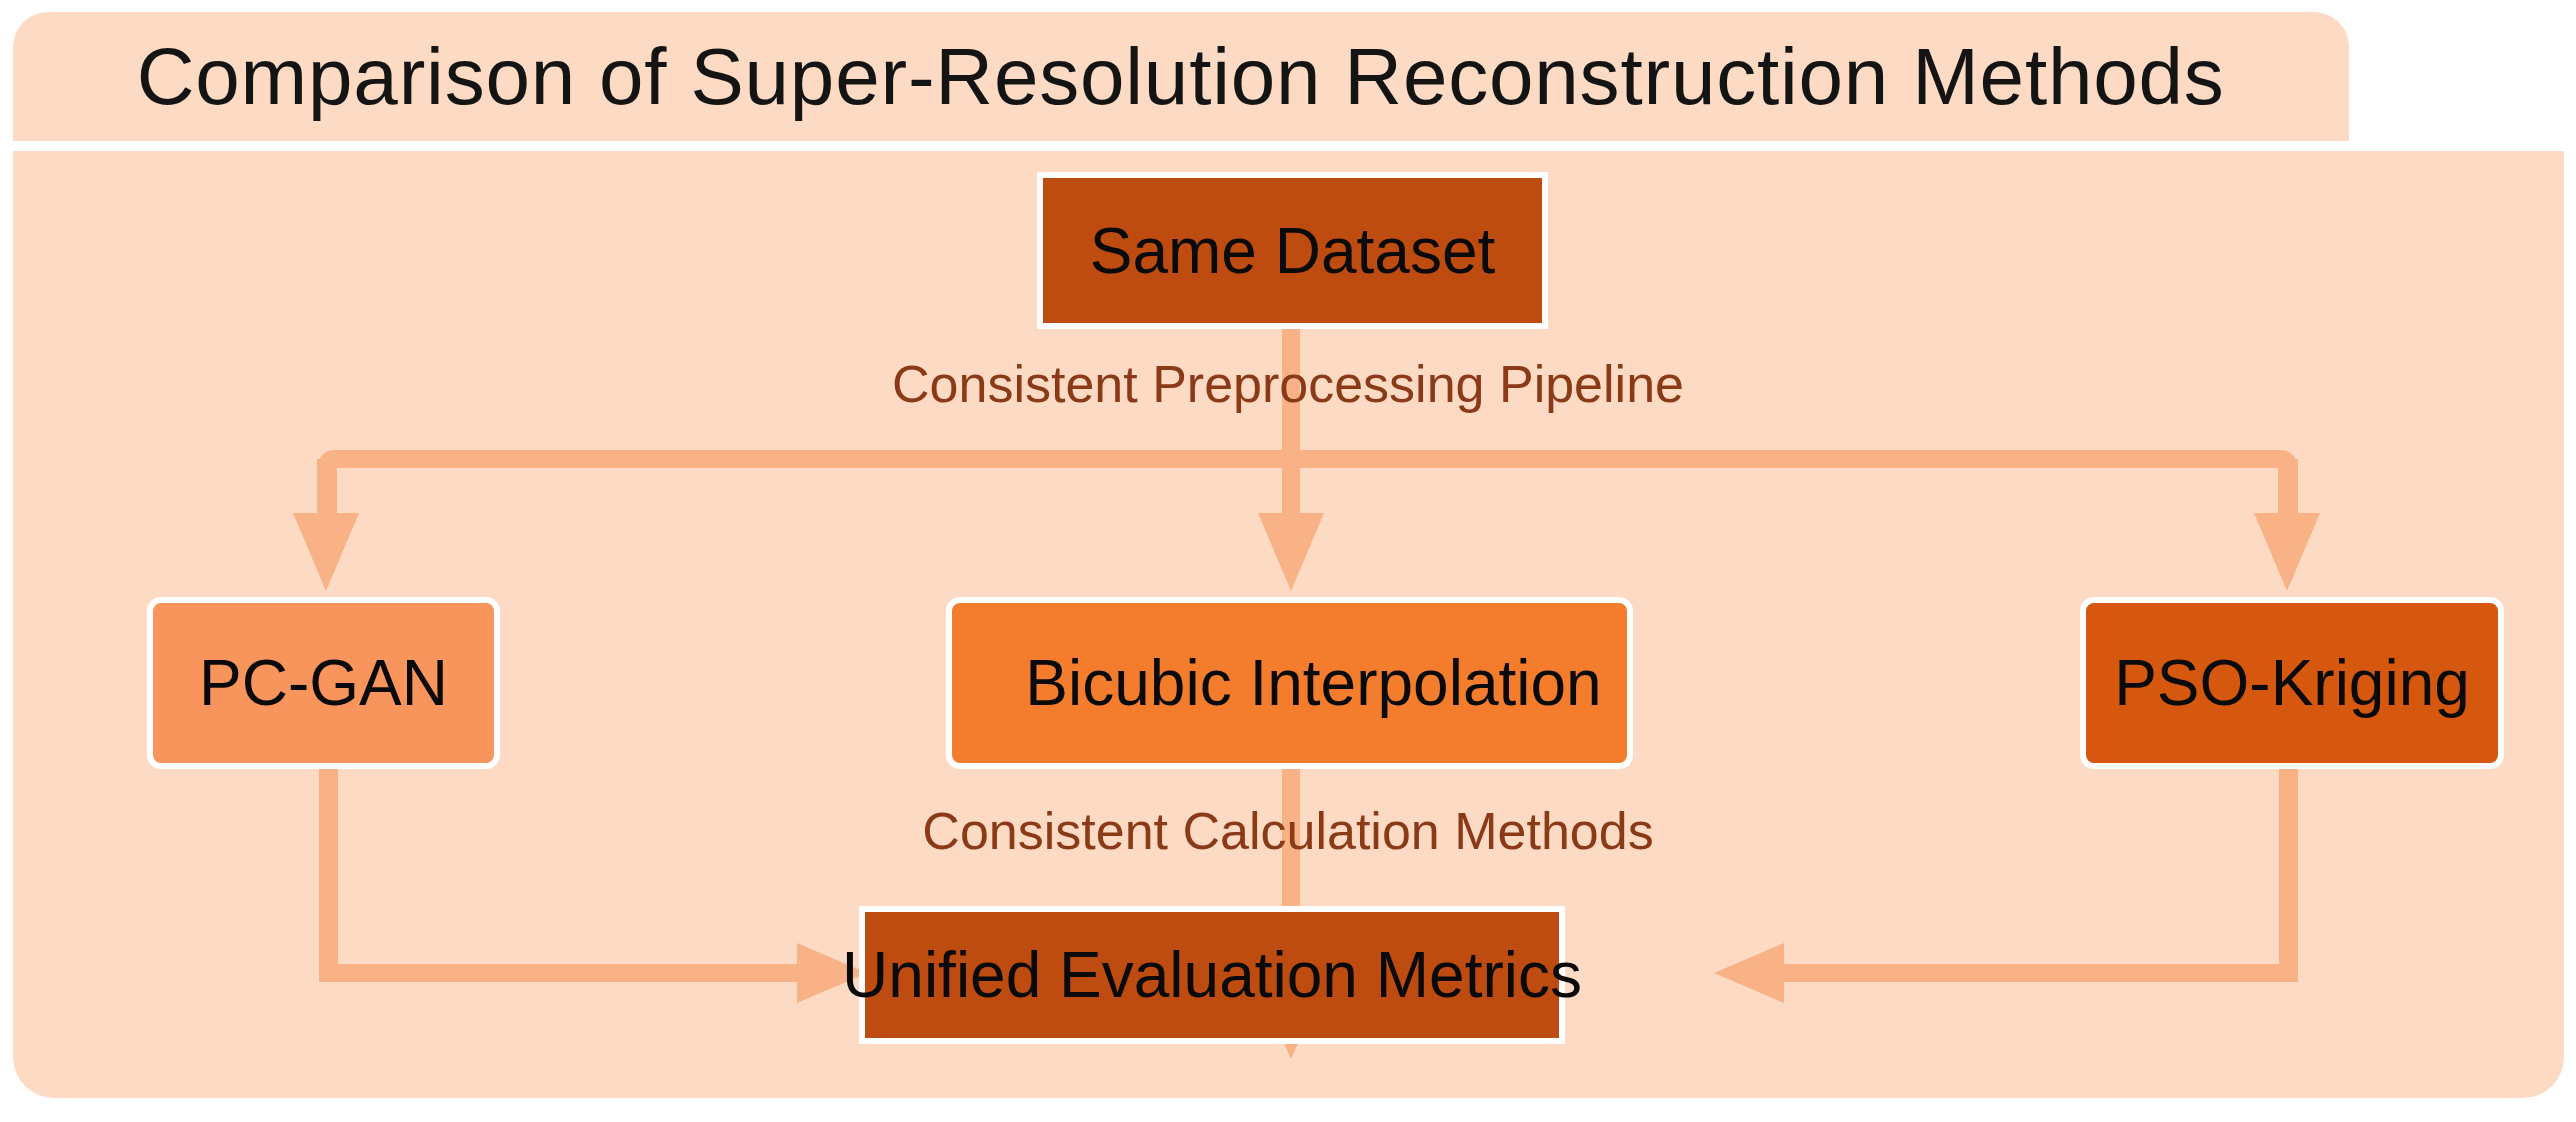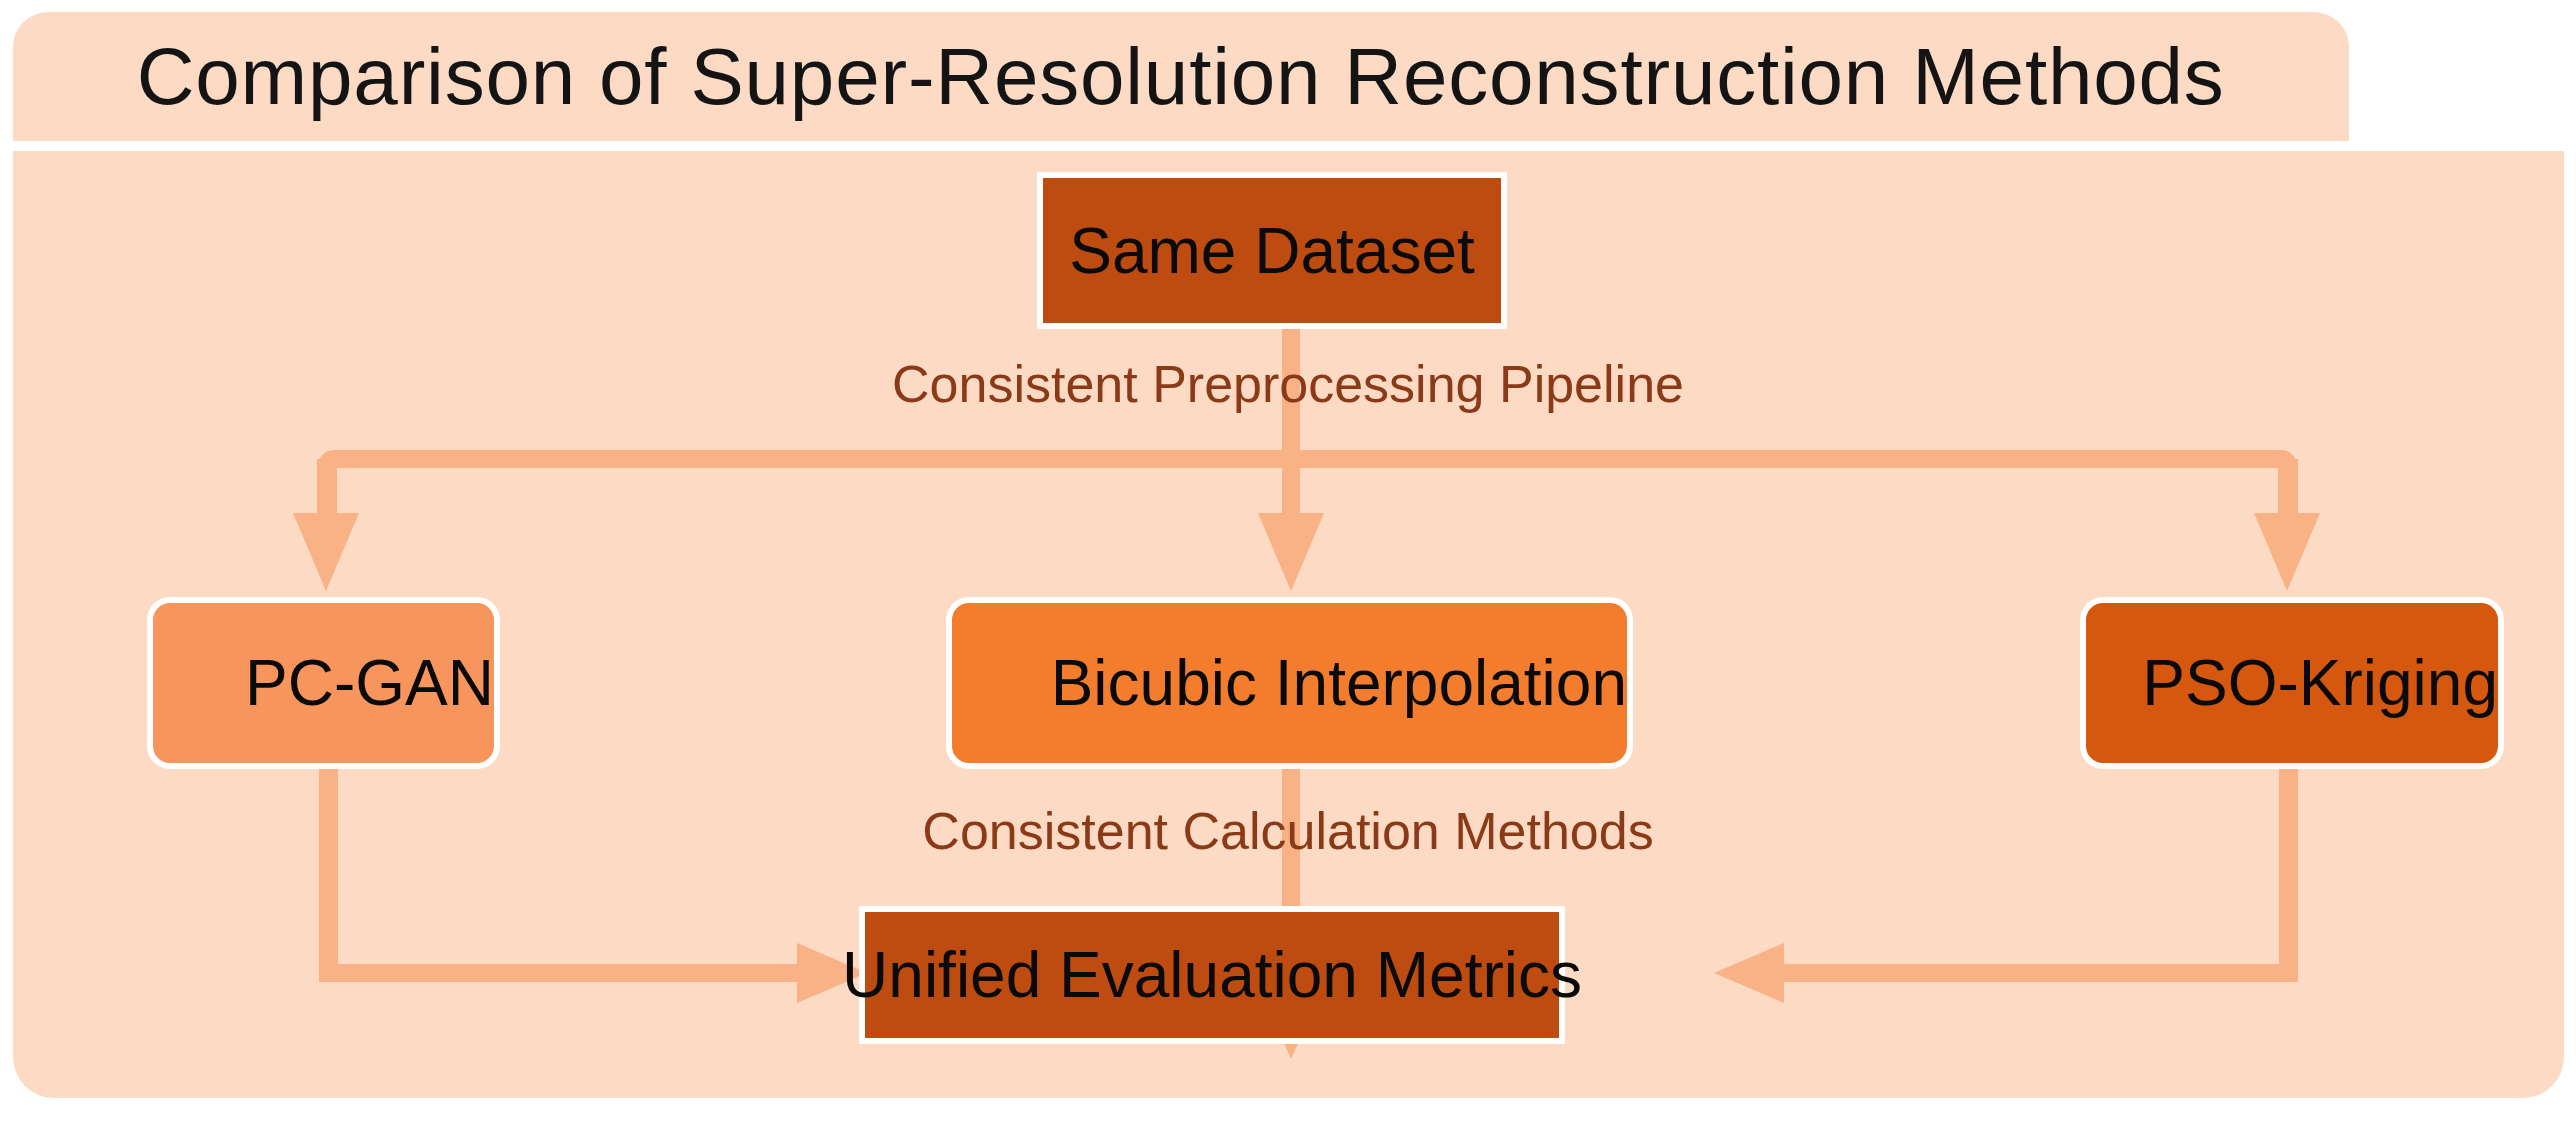--- a/index.html
+++ b/index.html
@@ -36,21 +36,21 @@
              border-left:70px solid var(--connector);}
   .tri.left{border-top:30px solid transparent;border-bottom:30px solid transparent;
             border-right:70px solid var(--connector);}
   .tri.down-sm{border-left:30px solid transparent;border-right:30px solid transparent;
                border-top:67px solid var(--connector);}
 
   
   .node{position:absolute;border:6.4px solid #fff;display:flex;align-items:center;justify-content:center;
         color:var(--box_text);font-size:64px;white-space:nowrap;z-index:3;}
   .node.dark{background:var(--dark_box);}
-  .node.round{border-radius:23px;justify-content:flex-end;}
+  .node.round{border-radius:14px;}
   .node.pcgan{background:var(--pcgan_box);}
   .node.bicubic{background:var(--bicubic_box);padding-left:48px;}
   .node.pso{background:var(--pso_box);}
 
   .flow-label{position:absolute;left:0;width:2576px;text-align:center;
               font-size:52px;color:var(--label_text);z-index:2;white-space:nowrap;}
 </style>
 </head>
 <body>
 
@@ -80,21 +80,21 @@
   <div class="conn" style="left:2279px;top:765px;width:19px;height:217px;"></div>
   <div class="conn" style="left:1778px;top:964px;width:520px;height:18.3px;border-radius:0 0 17.5px 0;"></div>
   <div class="tri left" style="left:1714px;top:943px;"></div>
 
   <div class="conn" style="left:1282px;top:765px;width:18.3px;height:231px;"></div>
   <div class="tri down-sm" style="left:1261px;top:992px;"></div>
 
   <div class="flow-label" style="top:354px;">Consistent Preprocessing Pipeline</div>
   <div class="flow-label" style="top:801px;">Consistent Calculation Methods</div>
 
-  <div class="node dark" style="left:1037px;top:172px;width:470px;height:157px;">
+  <div class="node dark" style="left:1037px;top:172px;width:511px;height:157px;">
     <span>Same Dataset</span>
   </div>
 
   <div class="node round pcgan" style="left:147px;top:597px;width:353px;height:172px;">
     <span>PC-GAN</span>
   </div>
 
   <div class="node round bicubic" style="left:946px;top:597px;width:687px;height:172px;">
     <span>Bicubic Interpolation</span>
   </div>

